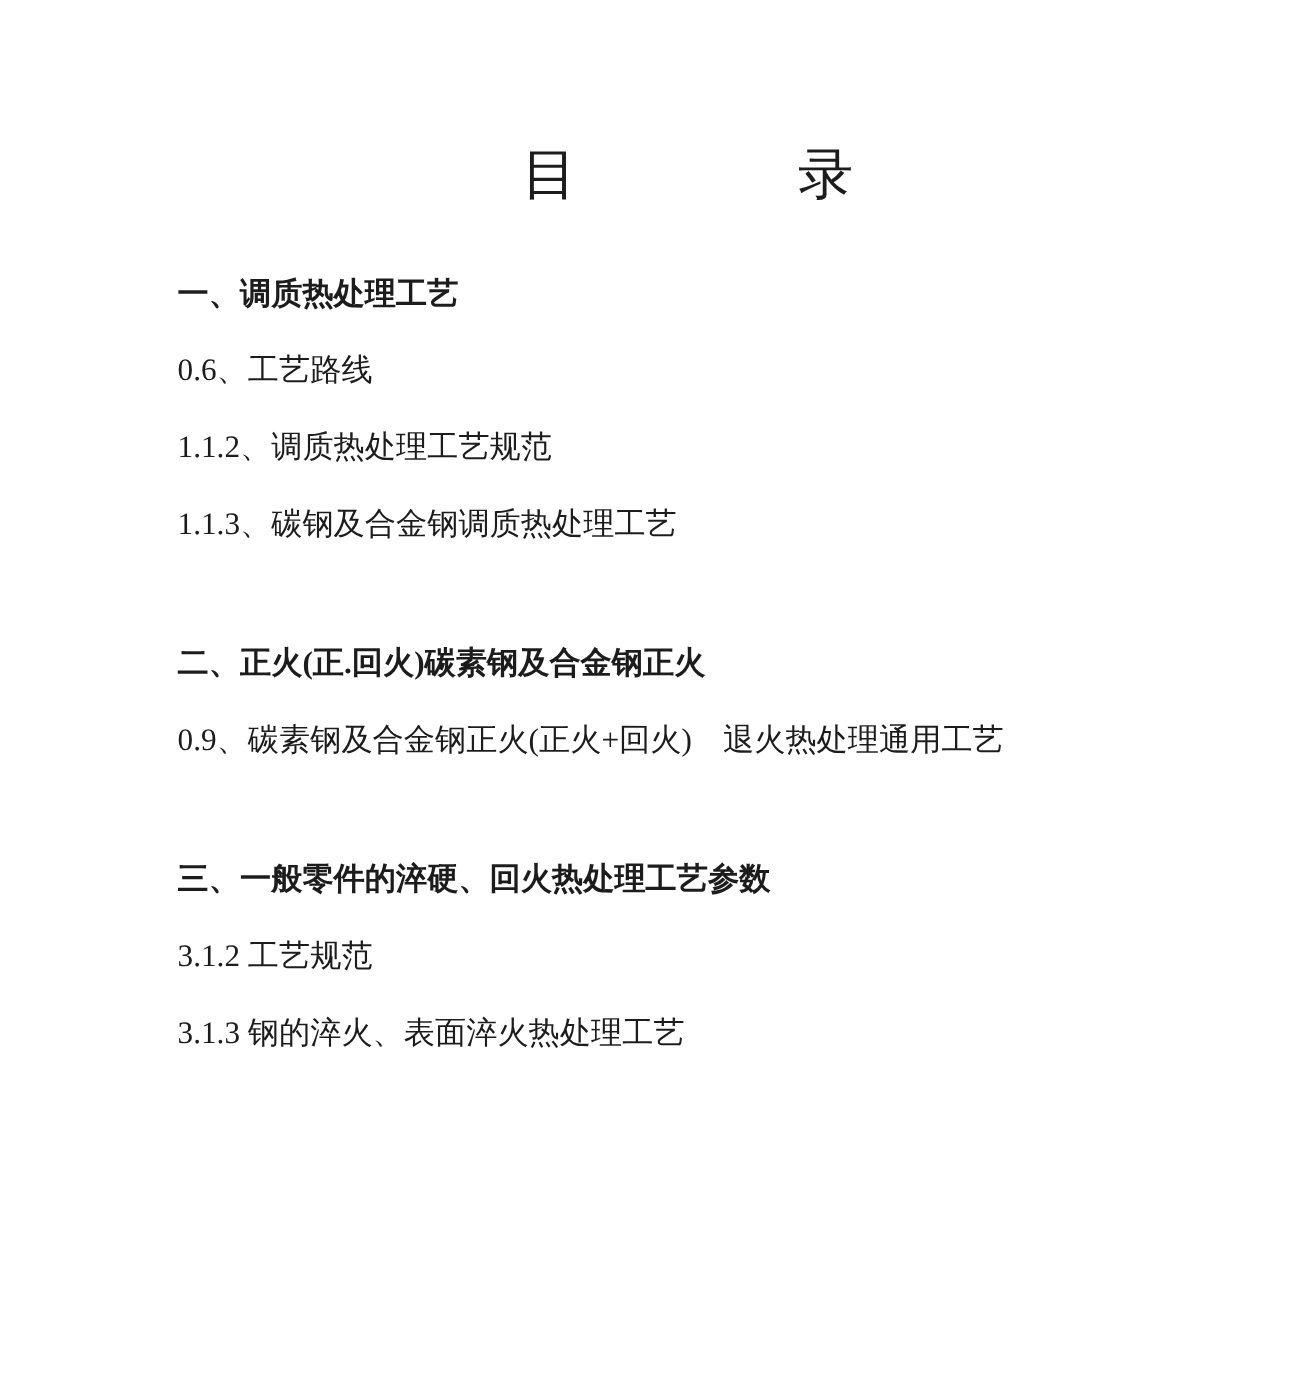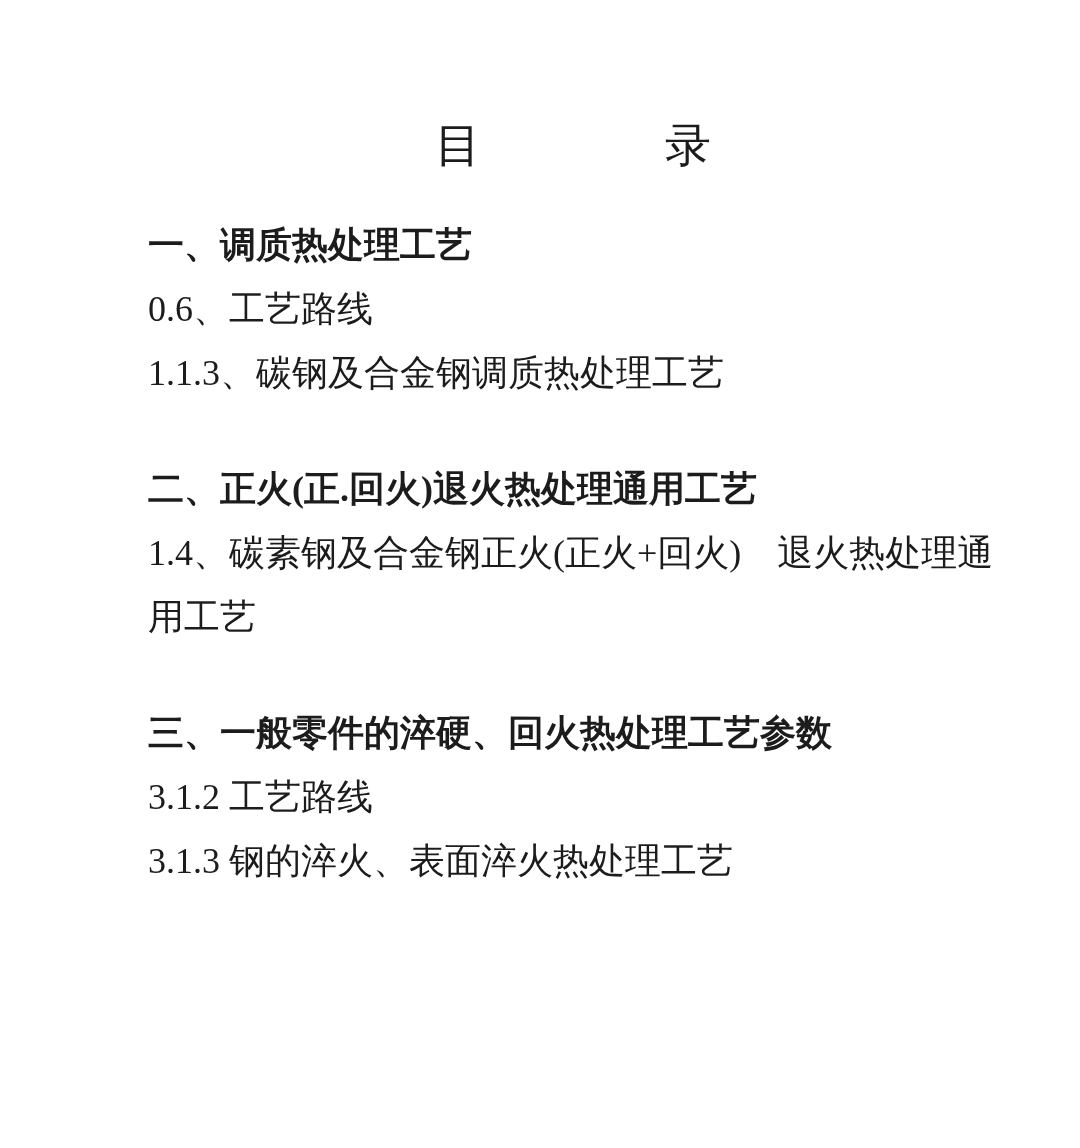--- a/index.html
+++ b/index.html
@@ -22,21 +22,21 @@
   .doc-title {
     font-size: 46px;
     font-weight: 400;
     text-align: center;
     line-height: 1.2;
     margin: 0 0 40px 0;
     white-space: pre;
   }
   .toc p {
     margin: 0;
-    font-size: 36px;
+    font-size: 26px;
     line-height: 64px;
     font-weight: 400;
     word-break: break-all;
   }
   .toc p.sec-heading {
     font-weight: 700;
   }
   .toc p.gap-before {
     margin-top: 52px;
   }
@@ -45,23 +45,24 @@
 <body>
 
 <div class="doc">
 
   <h1 class="doc-title">目　　　　录</h1>
 
   <div class="toc">
 
     <p class="sec-heading">一、调质热处理工艺</p>
     <p>0.6、工艺路线</p>
+    <p>1.1.2、调质热处理工艺规范</p>
     <p>1.1.3、碳钢及合金钢调质热处理工艺</p>
 
-    <p class="sec-heading gap-before">二、正火(正.回火)退火热处理通用工艺</p>
-    <p>1.4、碳素钢及合金钢正火(正火+回火)　退火热处理通用工艺</p>
+    <p class="sec-heading gap-before">二、正火(正.回火)碳素钢及合金钢正火</p>
+    <p>0.9、碳素钢及合金钢正火(正火+回火)　退火热处理通用工艺</p>
 
     <p class="sec-heading gap-before">三、一般零件的淬硬、回火热处理工艺参数</p>
-    <p>3.1.2 工艺路线</p>
+    <p>3.1.2 工艺规范</p>
     <p>3.1.3 钢的淬火、表面淬火热处理工艺</p>
 
   </div>
 </div>
 
 </body></html>

